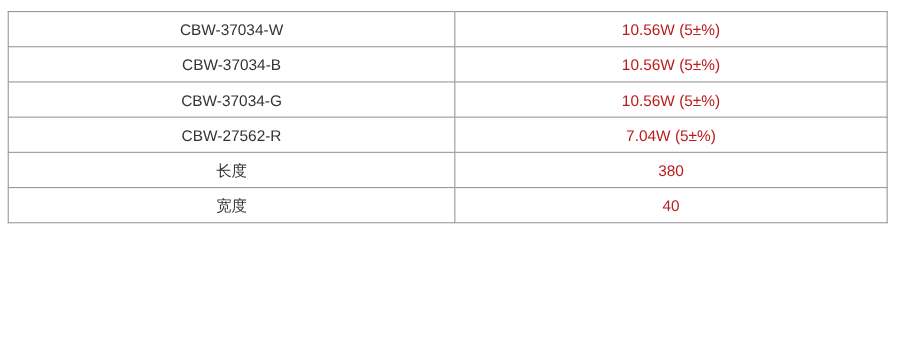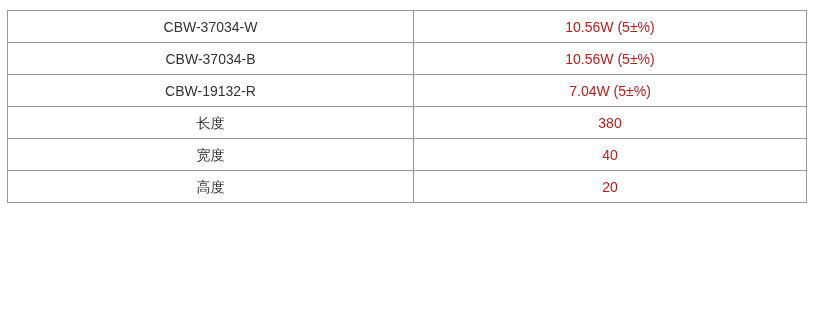--- a/index.html
+++ b/index.html
@@ -60,30 +60,30 @@
     <tbody>
       <tr>
         <td class="cell-name">CBW-37034-W</td>
         <td class="cell-value">10.56W (5±%)</td>
       </tr>
       <tr>
         <td class="cell-name">CBW-37034-B</td>
         <td class="cell-value">10.56W (5±%)</td>
       </tr>
       <tr>
-        <td class="cell-name">CBW-19132-R</td>
+        <td class="cell-name">CBW-37034-G</td>
+        <td class="cell-value">10.56W (5±%)</td>
+      </tr>
+      <tr>
+        <td class="cell-name">CBW-27562-R</td>
         <td class="cell-value">7.04W (5±%)</td>
       </tr>
       <tr>
         <td class="cell-name">长度</td>
         <td class="cell-value">380</td>
       </tr>
       <tr>
         <td class="cell-name">宽度</td>
         <td class="cell-value">40</td>
       </tr>
-      <tr>
-        <td class="cell-name">高度</td>
-        <td class="cell-value">20</td>
-      </tr>
     </tbody>
   </table>
 </div>
 
 </body></html>

